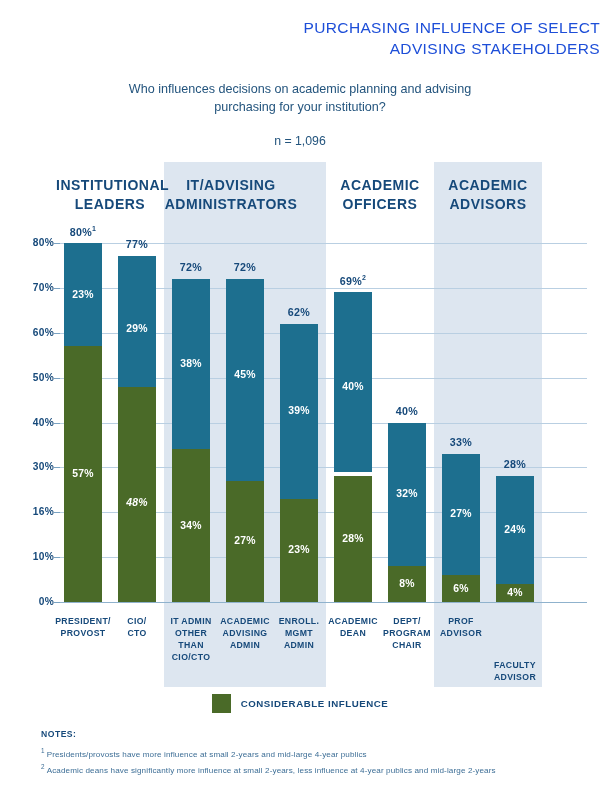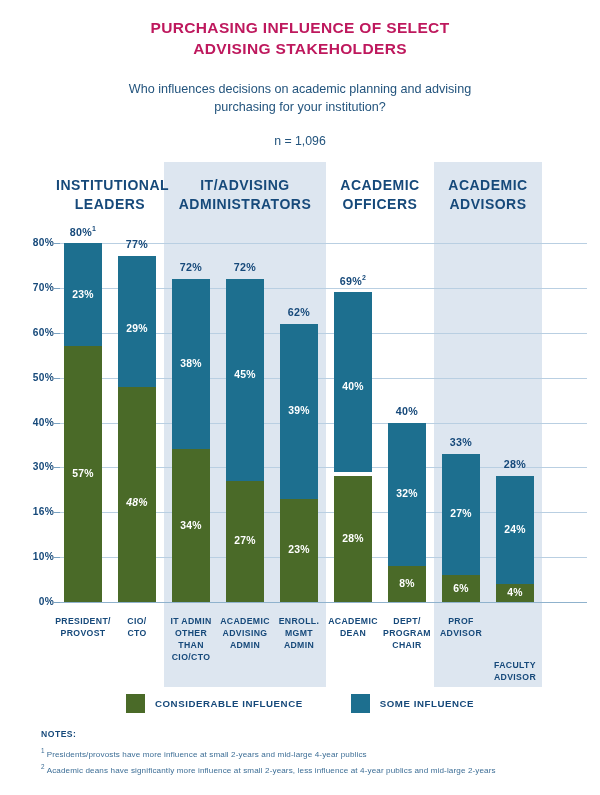--- a/index.html
+++ b/index.html
@@ -13,25 +13,26 @@
     position: relative;
     font-family: "Liberation Sans", sans-serif;
     color: #14486f;
     overflow: hidden;
   }
 
   
   #header { padding-top: 18px; text-align: center; }
   #chart-title {
     font-size: 15.5px;
-    font-weight: bold;
+    font-weight: normal;
     letter-spacing: 0.35px;
     line-height: 1.35;
-    color: #be185d;
+    color: #1d4ed8;
     white-space: pre-line;
+    text-align: right;
   }
   #chart-subtitle {
     margin-top: 20px;
     font-size: 12.6px;
     line-height: 1.45;
     color: #23547d;
     white-space: pre-line;
     font-weight: normal;
   }
   #chart-n {
@@ -297,21 +298,21 @@
         <div class="seg seg-considerable" style="top: 422.05px; height: 17.95px;"></div>
         <div class="seg-label" style="top: 425.025px;">4%</div>
         <div class="seg seg-some" style="top: 314.35px; height: 107.7px;"></div>
         <div class="seg-label" style="top: 362.2px;">24%</div>
       </div>
       <div class="total-label" style="left: 487px; top: 296.35px;">28%</div>
     </div>
   <div id="group-headers">
       <div class="group-header" style="left: 56px; width: 108px;">INSTITUTIONAL
 LEADERS</div>
-      <div class="group-header" style="left: 164px; width: 162px;">IT/ADVISING
+      <div class="group-header" style="left: 150px; width: 162px;">IT/ADVISING
 ADMINISTRATORS</div>
       <div class="group-header" style="left: 326px; width: 108px;">ACADEMIC
 OFFICERS</div>
       <div class="group-header" style="left: 434px; width: 108px;">ACADEMIC
 ADVISORS</div>
     </div>
   <div id="cat-labels">
       <div class="cat-label" style="left: 53px; width: 60px;">PRESIDENT/
 PROVOST</div>
       <div class="cat-label" style="left: 107px; width: 60px;">CIO/
@@ -336,24 +337,20 @@
       <div class="cat-label" style="left: 485px; width: 60px; margin-top: 44px;">FACULTY
 ADVISOR</div>
     </div>
 </div>
 
 <div id="legend">
     <div class="legend-item">
       <span class="legend-swatch considerable" style="background: rgb(74, 106, 40);"></span>
       <span class="legend-text">CONSIDERABLE INFLUENCE</span>
     </div>
-    <div class="legend-item">
-      <span class="legend-swatch some" style="background: rgb(29, 111, 143);"></span>
-      <span class="legend-text">SOME INFLUENCE</span>
-    </div>
   </div>
 
 <div id="notes">
   <div id="notes-heading">NOTES:</div>
   <div id="notes-list">
       <div class="note-line"><sup>1</sup>Presidents/provosts have more influence at small 2-years and mid-large 4-year publics</div>
       <div class="note-line"><sup>2</sup>Academic deans have significantly more influence at small 2-years, less influence at 4-year publics and mid-large 2-years</div>
     </div>
 </div>
 

